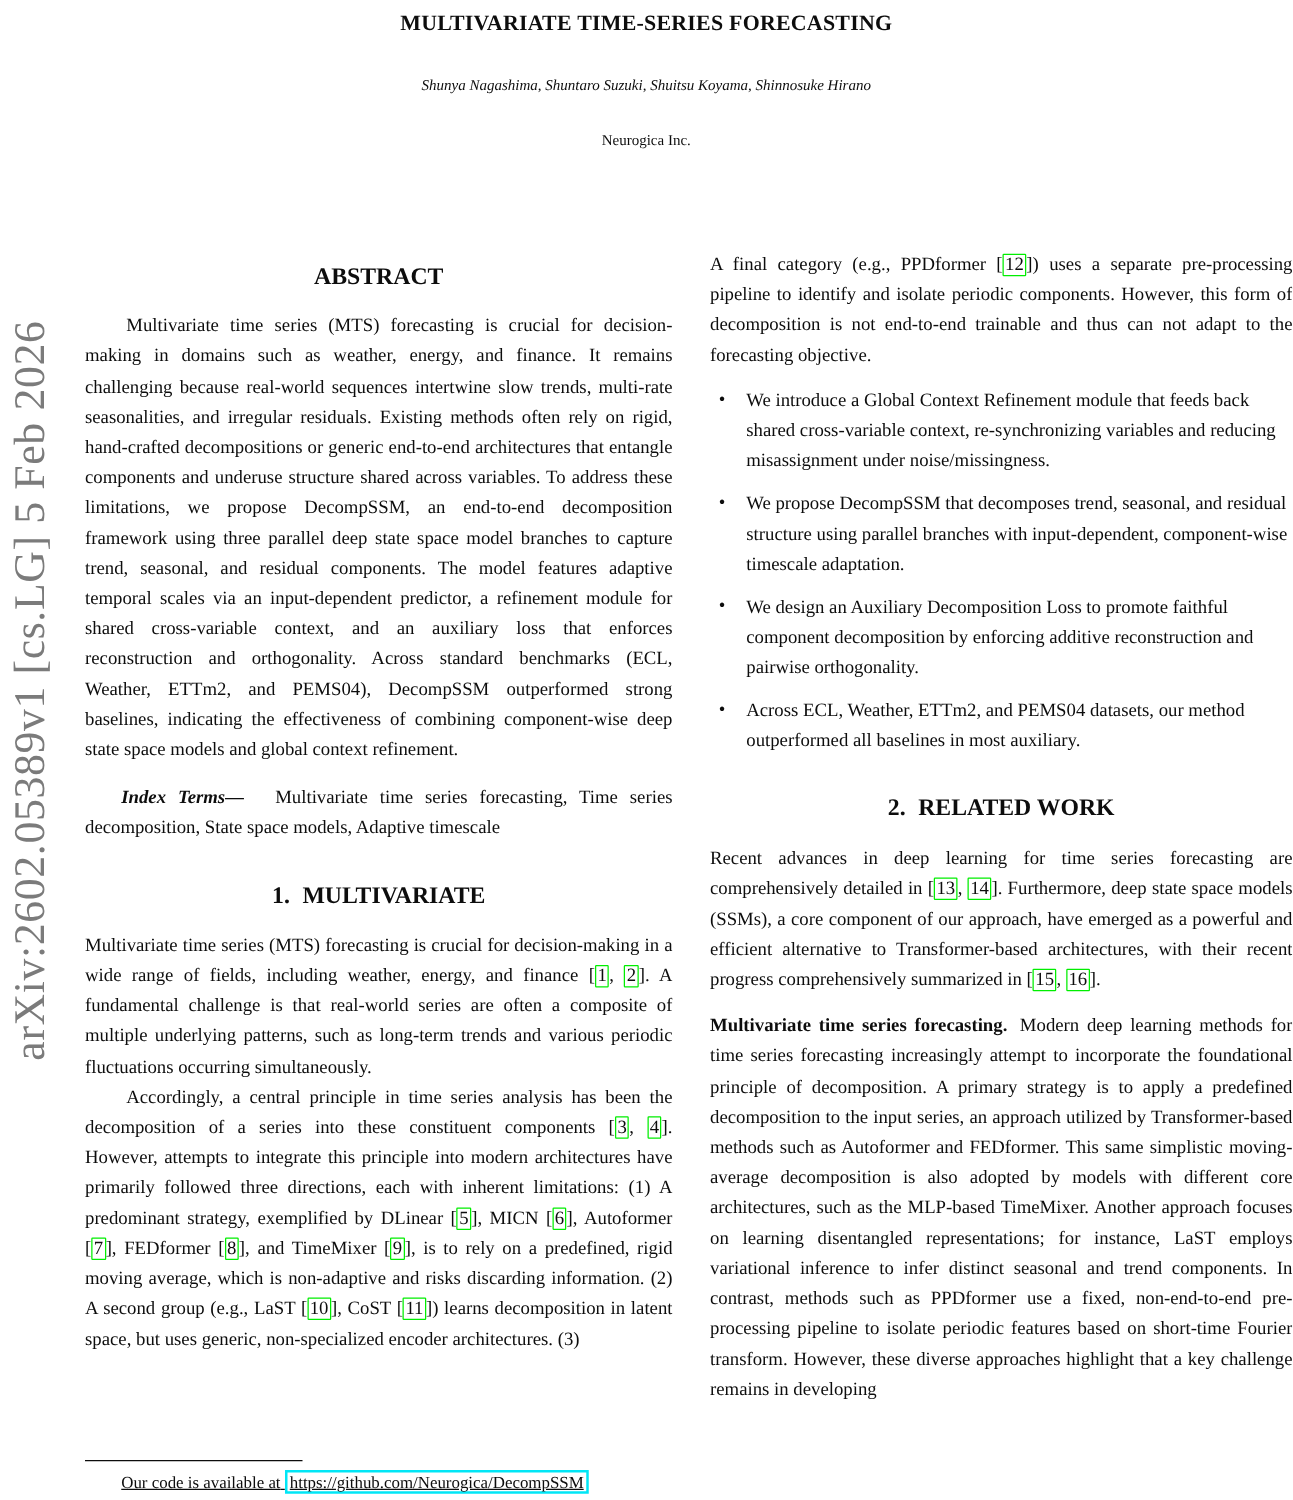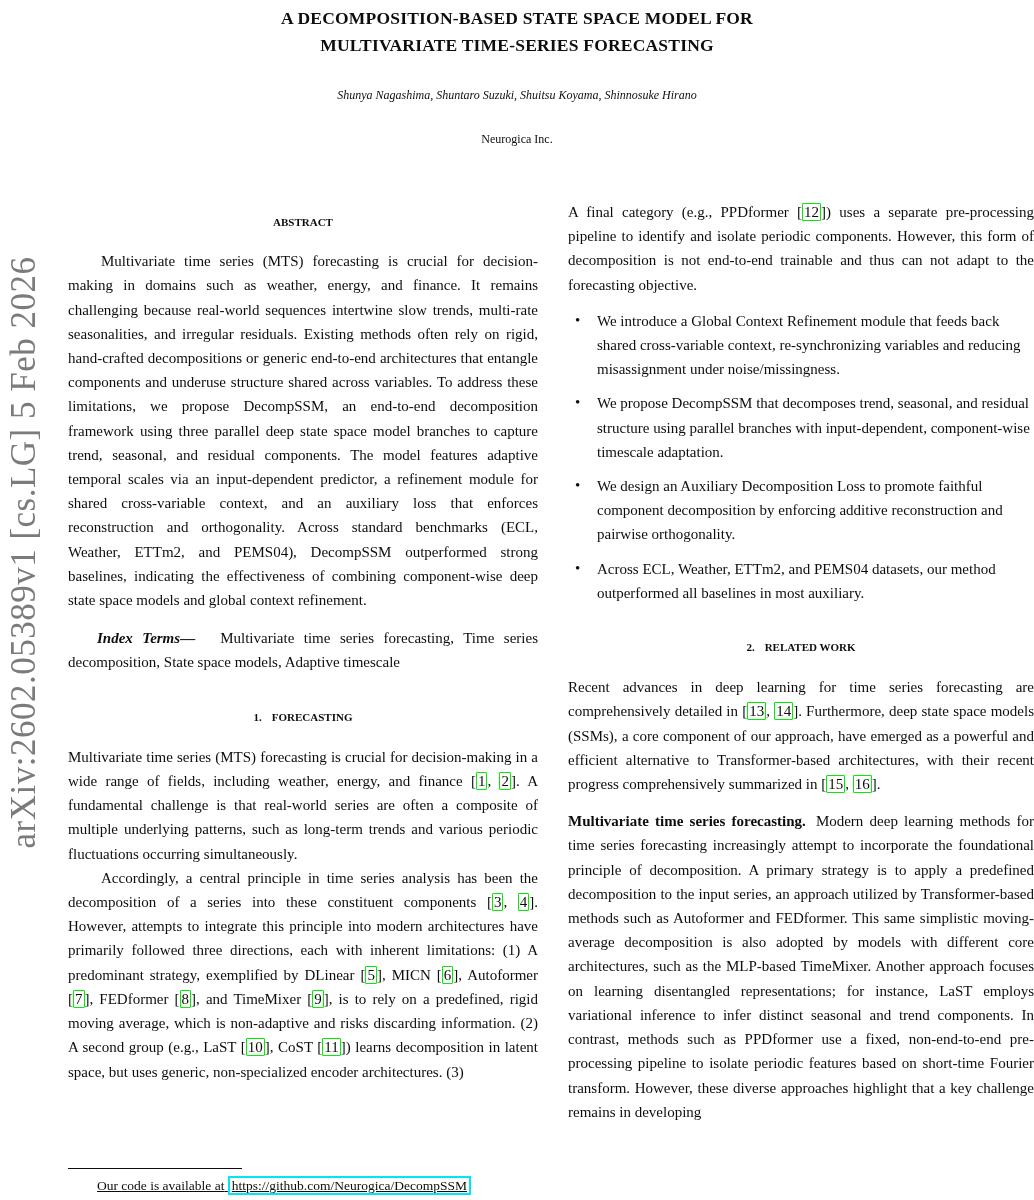--- a/index.html
+++ b/index.html
@@ -18,21 +18,21 @@
   
   .header{position:absolute;top:0;left:0;width:1034px;text-align:center;}
   .title{margin-top:5px;font-size:17.5px;font-weight:bold;line-height:27px;letter-spacing:0.2px;}
   .authors{margin-top:29px;font-style:italic;font-size:12px;}
   .affiliation{margin-top:29px;font-size:12px;}
   
   .col{position:absolute;top:200px;font-size:15px;line-height:24.2px;text-align:justify;hyphens:auto;}
   .col-left{left:68px;width:470px;height:958px;overflow:hidden;}
   .col-right{left:568px;width:466px;height:1000px;overflow:hidden;}
   .sec-heading{
-    text-align:center;font-weight:bold;font-size:11px;
+    text-align:center;font-weight:bold;font-size:19px;
     margin:30px 0 16px 0;
   }
   .sec-heading .sec-num{margin-right:10px;}
   .abstract-heading{margin-top:10px;margin-bottom:15px;}
   p{margin:0;}
   p.indent{text-indent:33px;}
   .index-terms{margin-top:14px;text-indent:29px;}
   .index-terms b{font-style:italic;margin-right:25px;}
   .lead-par{margin-top:13px;}
   .lead-par b{margin-right:10px;}
@@ -56,38 +56,37 @@
 </style>
 </head>
 <body>
 
 <div class="page">
 
   <div class="arxiv-banner">arXiv:2602.05389v1  [cs.LG]  5 Feb 2026</div>
 
   <div class="header">
     <div class="title">
-      <div>A DECOMPOSITION-BASED STATE SPACE MODEL FOR</div>
       <div>MULTIVARIATE TIME-SERIES FORECASTING</div>
     </div>
     <div class="authors">Shunya Nagashima, Shuntaro Suzuki, Shuitsu Koyama, Shinnosuke Hirano</div>
     <div class="affiliation">Neurogica Inc.</div>
   </div>
 
   <div class="col col-left">
     <div class="sec-heading abstract-heading">ABSTRACT</div>
 
     <p class="indent">Multivariate time series (MTS) forecasting is crucial for decision-making in domains such as weather, energy, and finance. It remains challenging because real-world sequences intertwine slow trends, multi-rate seasonalities, and irregular residuals. Existing methods often rely on rigid, hand-crafted decompositions or generic end-to-end architectures that entangle components and underuse structure shared across variables. To address these limitations, we propose DecompSSM, an end-to-end decomposition framework using three parallel deep state space model branches to capture trend, seasonal, and residual components. The model features adaptive temporal scales via an input-dependent predictor, a refinement module for shared cross-variable context, and an auxiliary loss that enforces reconstruction and orthogonality. Across standard benchmarks (ECL, Weather, ETTm2, and PEMS04), DecompSSM outperformed strong baselines, indicating the effectiveness of combining component-wise deep state space models and global context refinement.</p>
 
     <p class="index-terms">
       <b>Index Terms—</b><span>Multivariate time series forecasting, Time series decomposition, State space models, Adaptive timescale</span>
     </p>
 
     <div class="sec-heading">
-      <span class="sec-num">1.</span><span>FORECASTING</span>
+      <span class="sec-num">1.</span><span>MULTIVARIATE</span>
     </div>
 
     <p>Multivariate time series (MTS) forecasting is crucial for decision-making in a wide range of fields, including weather, energy, and finance [<span class="cite">1</span>, <span class="cite">2</span>]. A fundamental challenge is that real-world series are often a composite of multiple underlying patterns, such as long-term trends and various periodic fluctuations occurring simultaneously.</p>
     <p class="indent">Accordingly, a central principle in time series analysis has been the decomposition of a series into these constituent components [<span class="cite">3</span>, <span class="cite">4</span>]. However, attempts to integrate this principle into modern architectures have primarily followed three directions, each with inherent limitations: (1) A predominant strategy, exemplified by DLinear [<span class="cite">5</span>], MICN [<span class="cite">6</span>], Autoformer [<span class="cite">7</span>], FEDformer [<span class="cite">8</span>], and TimeMixer [<span class="cite">9</span>], is to rely on a predefined, rigid moving average, which is non-adaptive and risks discarding information. (2) A second group (e.g., LaST [<span class="cite">10</span>], CoST [<span class="cite">11</span>]) learns decomposition in latent space, but uses generic, non-specialized encoder architectures. (3)</p>
   </div>
 
   <div class="col col-right">
     <p>A final category (e.g., PPDformer [<span class="cite">12</span>]) uses a separate pre-processing pipeline to identify and isolate periodic components. However, this form of decomposition is not end-to-end trainable and thus can not adapt to the forecasting objective.</p>
 
     <ul class="bullets">

